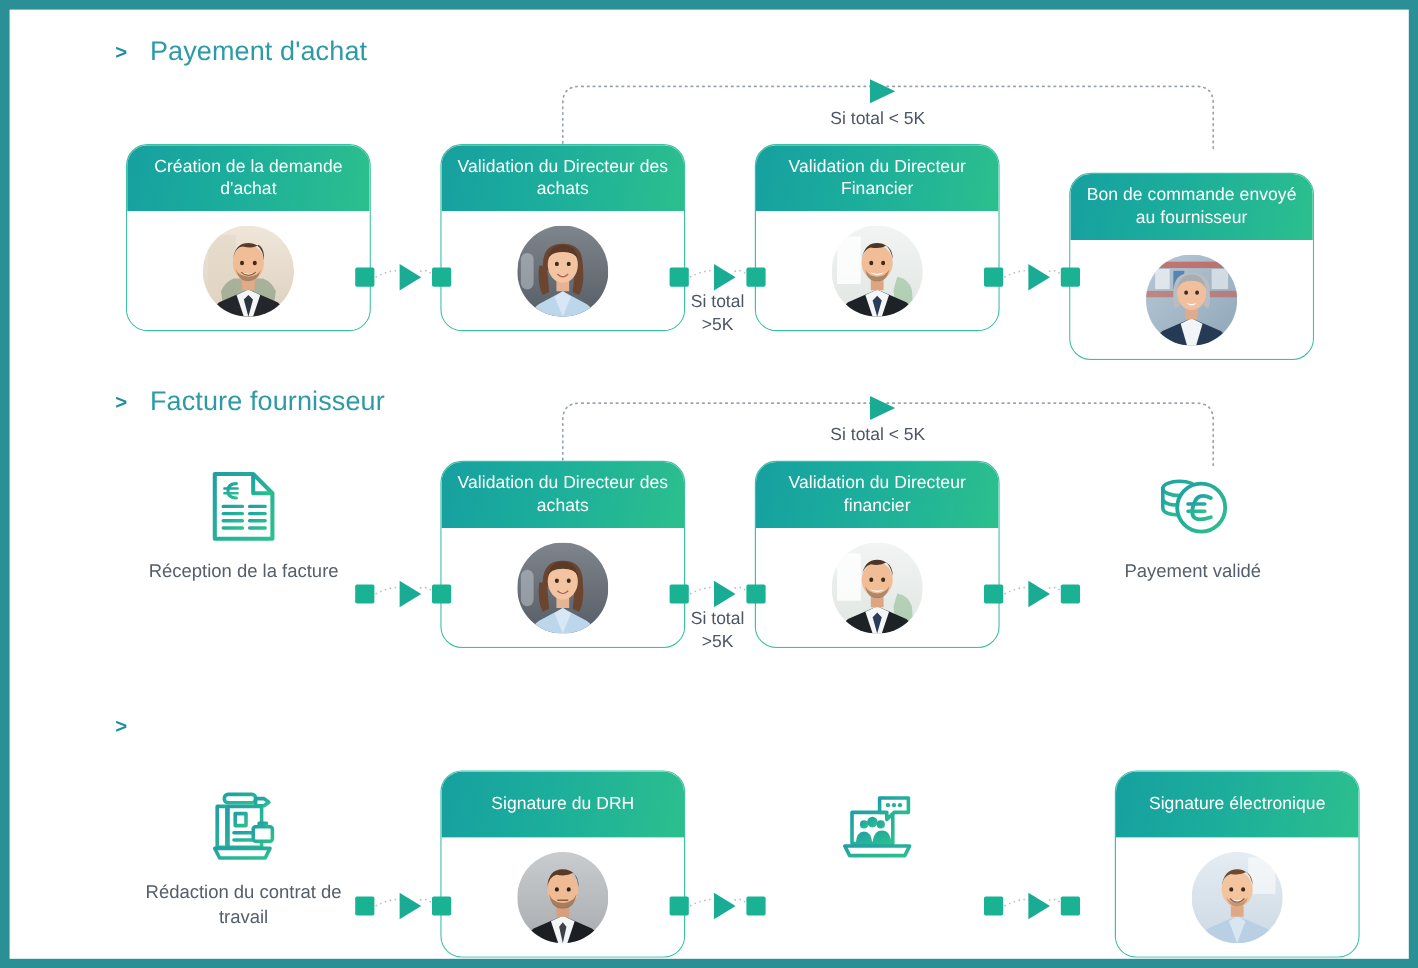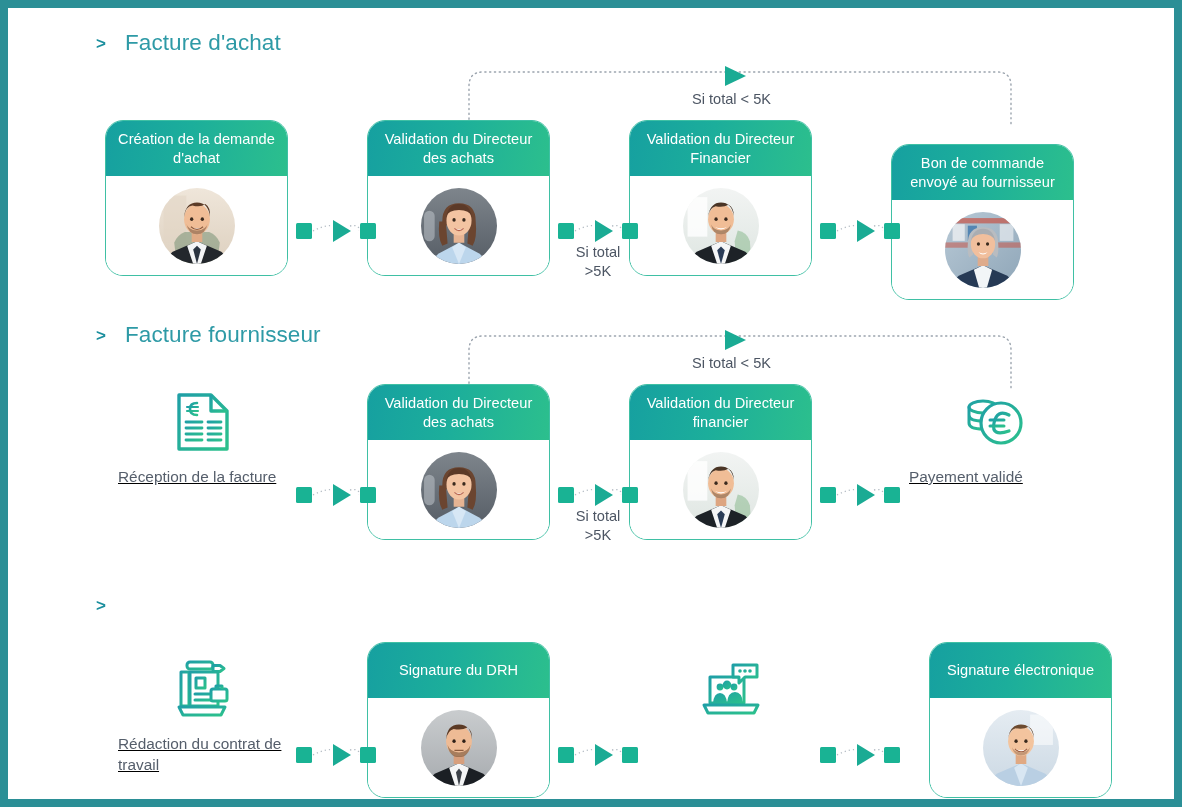--- a/index.html
+++ b/index.html
@@ -41,21 +41,21 @@
   .section-title {
     color: #2e9aa6;
     font-size: 22.5px;
     font-weight: 400;
     letter-spacing: .1px;
   }
 
   
   .card {
     position: absolute;
-    width: 183px;
+    width: 204px;
     background: #ffffff;
     border: 1.6px solid #3fc0a4;
     border-radius: 18px;
     overflow: hidden;
   }
   .card-head {
     height: 55px;
     background: linear-gradient(100deg, #16a0a0 0%, #1cae9b 45%, #2cbf8d 100%);
     color: #ffffff;
     display: flex;
@@ -79,22 +79,21 @@
     border-radius: 50%;
     overflow: hidden;
     position: relative;
   }
   .avatar svg { display: block; width: 100%; height: 100%; }
 
   
   .icon-node {
     position: absolute;
     width: 170px;
-    text-align: left;
-    text-decoration: underline;
+    text-align: center;
   }
   .icon-node .glyph { height: 62px; display:flex; align-items:center; justify-content:center; }
   .icon-node .cap {
     margin-top: 14px;
     color: #555e6b;
     font-size: 15.4px;
     line-height: 1.34;
   }
 
   
@@ -245,21 +244,21 @@
           <ellipse cx="43.5" cy="41" rx="2.2" ry="2.4" fill="#3a2a1e"></ellipse>
           <ellipse cx="56.5" cy="41" rx="2.2" ry="2.4" fill="#3a2a1e"></ellipse>
           <path d="M42 51q8 8 16 0-8 4-16 0z" fill="#fff"></path>
           <path d="M42 51q8 8 16 0" stroke="#9c5f44" stroke-width="1.4" fill="none"></path>
         </g>
       </defs>
     </svg>
 
     <div class="section-head" style="left:88px; top:22px;">
       <span class="chev">&gt;</span>
-      <span class="section-title">Facture d'achat</span>
+      <span class="section-title">Payement d'achat</span>
     </div>
 
     <div class="branch" style="left:455px; top:58px;">
       <svg width="560" height="62" viewBox="0 0 560 62">
         <path d="M6 58 L6 20 Q6 6 20 6 L534 6 Q548 6 548 20 L548 58" fill="none" stroke="#9aa3ad" stroke-width="1.4" stroke-dasharray="1.2 3.6" stroke-linecap="round"></path>
         <polygon points="262,0 283,10 262,20" fill="#1aab94"></polygon>
       </svg>
     </div>
     <div class="cond-label" style="left:651px; top:82px; width:145px;">Si total &lt; 5K</div>
 

